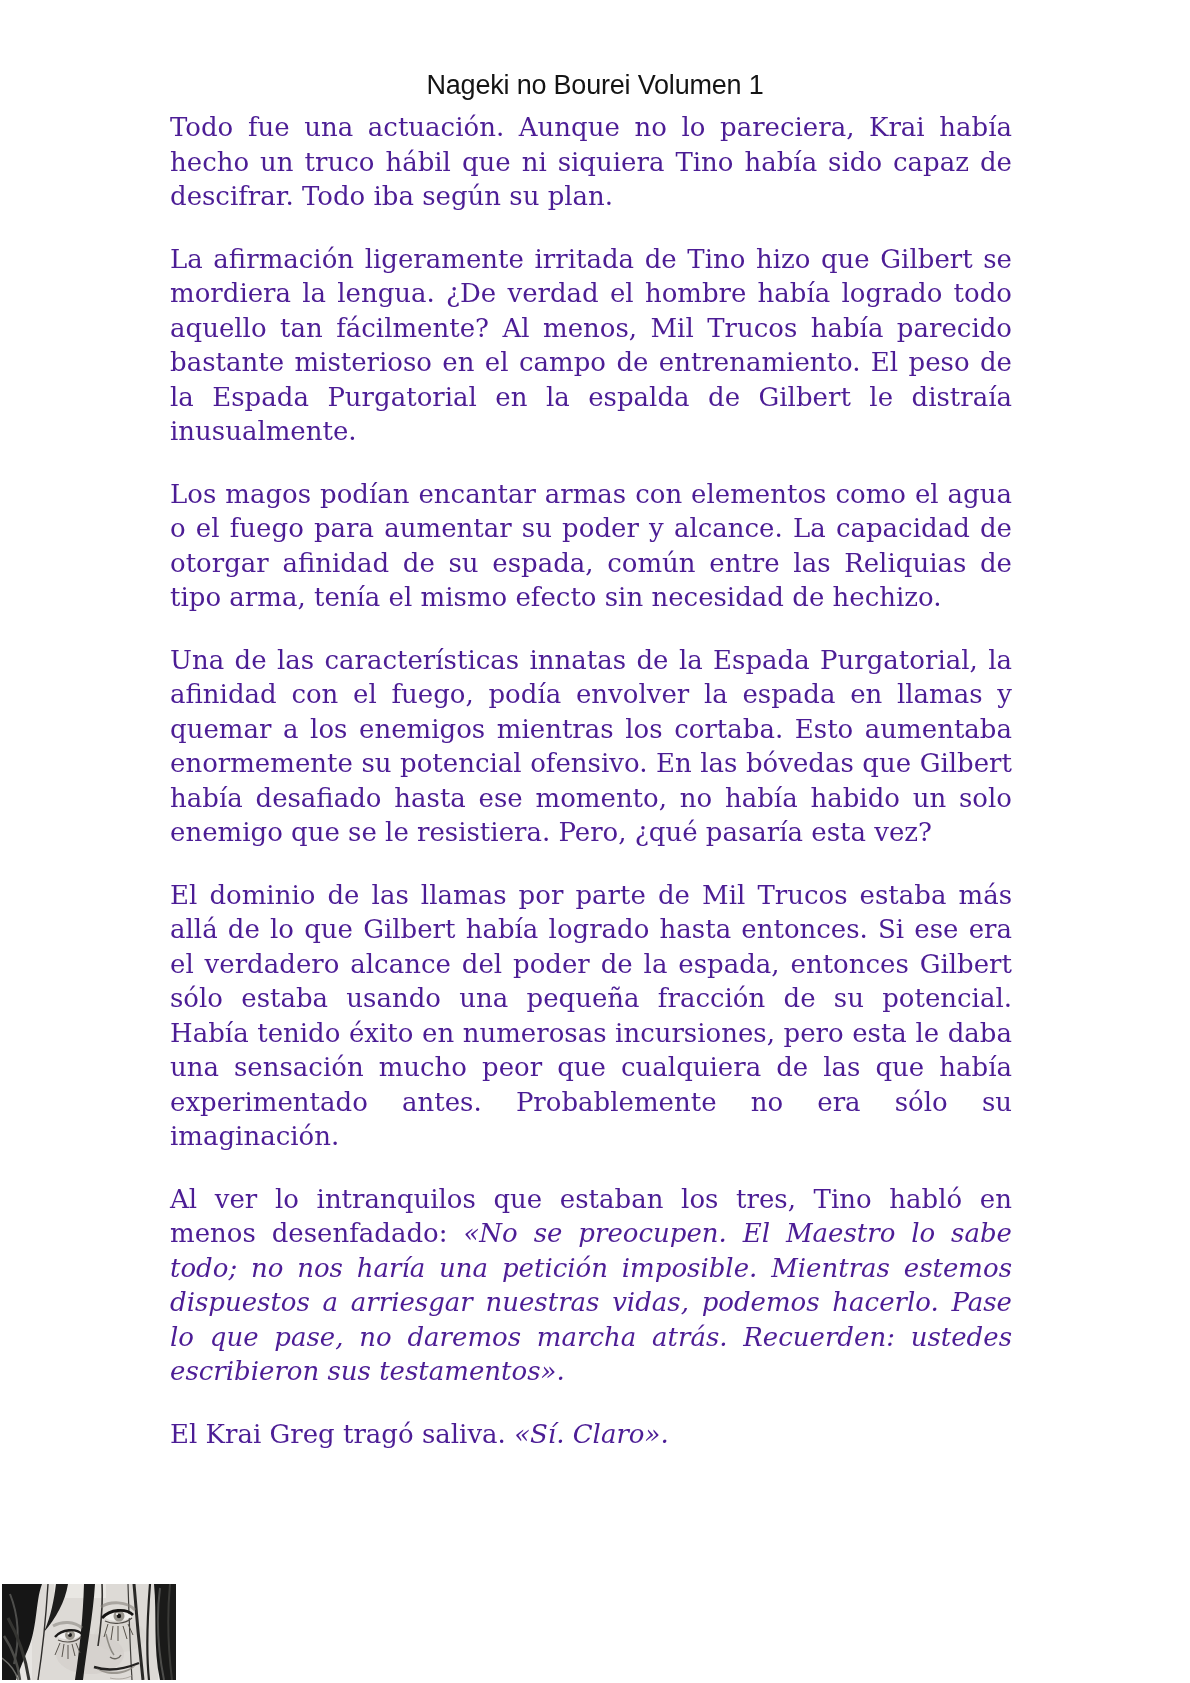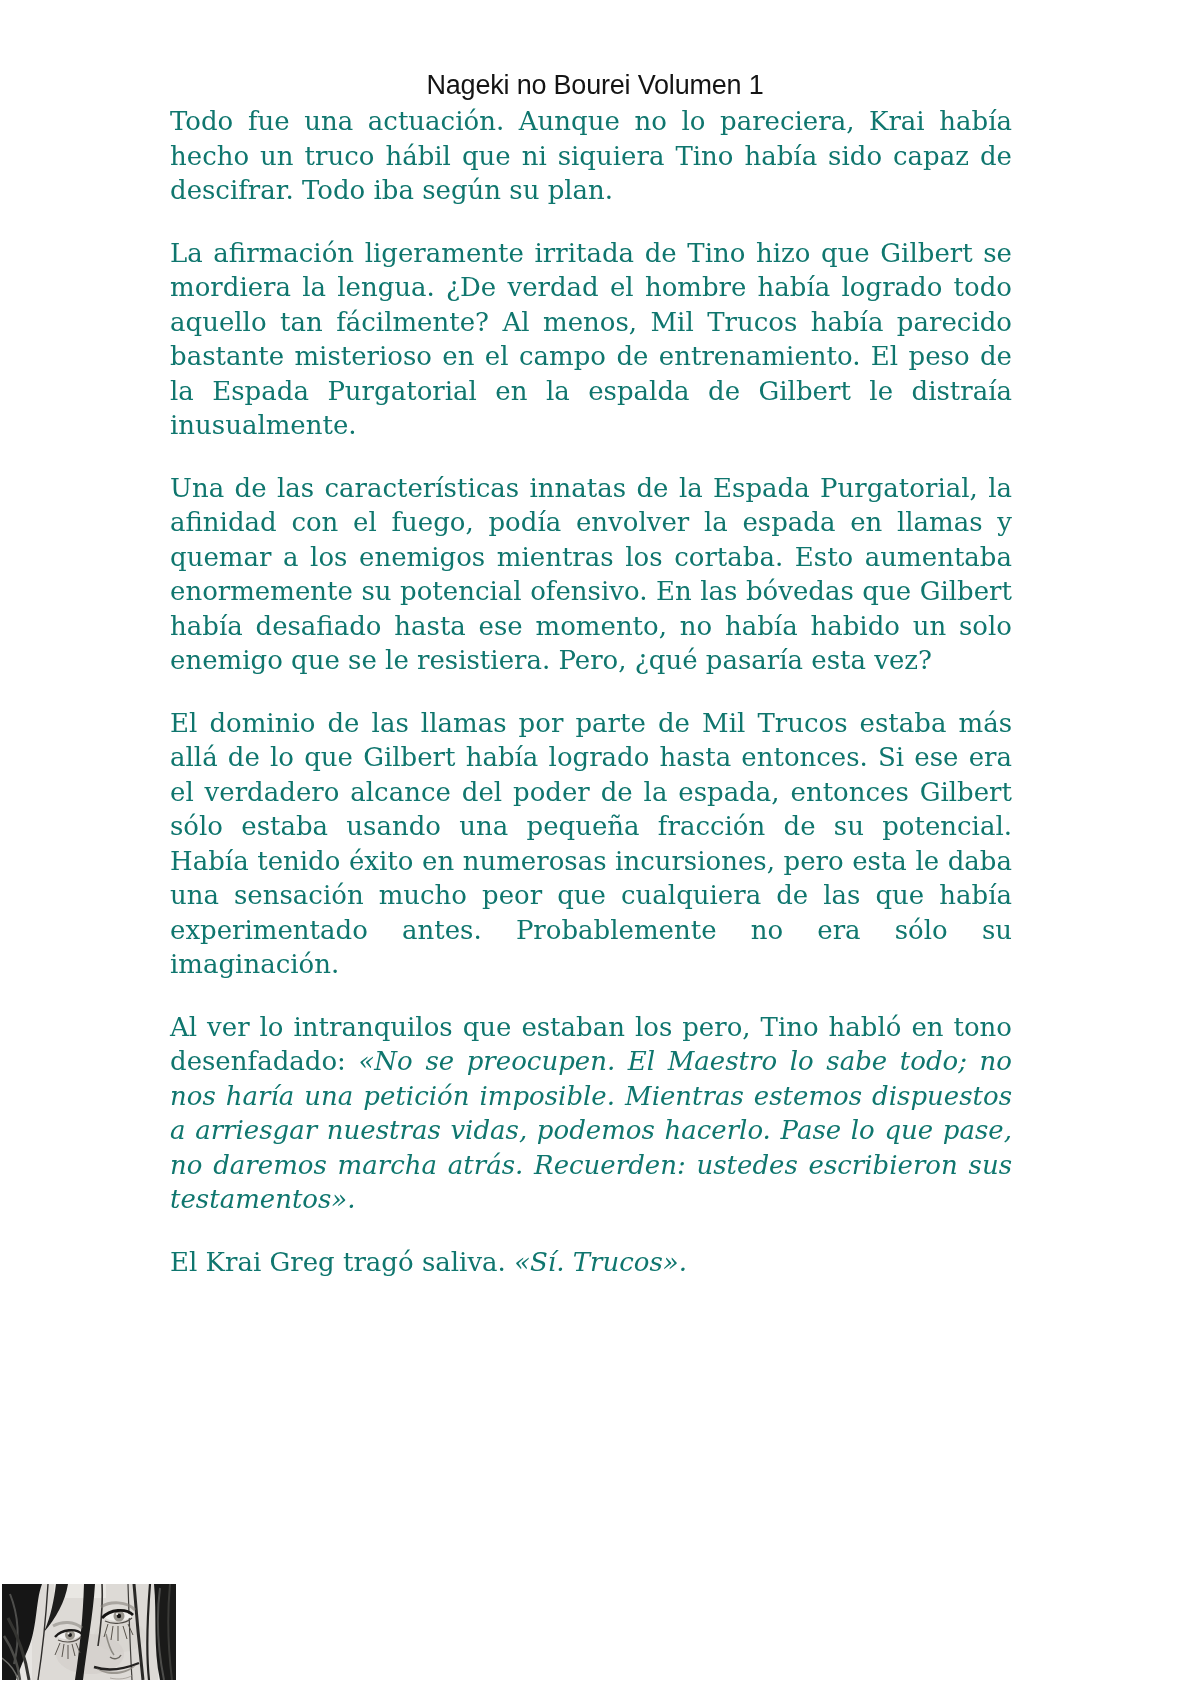--- a/index.html
+++ b/index.html
@@ -15,27 +15,27 @@
     padding-top: 68px;
     text-align: center;
     font-family: "Liberation Sans", "DejaVu Sans", sans-serif;
     font-size: 27px;
     line-height: 34px;
     color: #141414;
     letter-spacing: -0.2px;
   }
   .content {
     width: 842px;
-    margin: 2px auto 0 auto;
+    margin: 8px auto 0 auto;
     margin-left: 170px;
     text-align: justify;
     font-family: "DejaVu Serif", "Liberation Serif", serif;
     font-size: 26px;
     line-height: 34.5px;
-    color: #0f766e;
+    color: #4c1d95;
   }
   .content p { margin: 0 0 28px 0; }
   .content em { }
   .footer-image {
     position: absolute;
     left: 2px;
     bottom: 3px;
     width: 174px;
     height: 96px;
     display: block;
@@ -46,24 +46,25 @@
 
 <div class="page">
 
   <div class="header">
     <div>Nageki no Bourei Volumen 1</div>
   </div>
 
   <div class="content">
     <p><span>Todo fue una actuación. Aunque no lo pareciera, Krai había hecho un truco hábil que ni siquiera Tino había sido capaz de descifrar. Todo iba según su plan.</span></p>
     <p><span>La afirmación ligeramente irritada de Tino hizo que Gilbert se mordiera la lengua. ¿De verdad el hombre había logrado todo aquello tan fácilmente? Al menos, Mil Trucos había parecido bastante misterioso en el campo de entrenamiento. El peso de la Espada Purgatorial en la espalda de Gilbert le distraía inusualmente.</span></p>
+    <p><span>Los magos podían encantar armas con elementos como el agua o el fuego para aumentar su poder y alcance. La capacidad de otorgar afinidad de su espada, común entre las Reliquias de tipo arma, tenía el mismo efecto sin necesidad de hechizo.</span></p>
     <p><span>Una de las características innatas de la Espada Purgatorial, la afinidad con el fuego, podía envolver la espada en llamas y quemar a los enemigos mientras los cortaba. Esto aumentaba enormemente su potencial ofensivo. En las bóvedas que Gilbert había desafiado hasta ese momento, no había habido un solo enemigo que se le resistiera. Pero, ¿qué pasaría esta vez?</span></p>
     <p><span>El dominio de las llamas por parte de Mil Trucos estaba más allá de lo que Gilbert había logrado hasta entonces. Si ese era el verdadero alcance del poder de la espada, entonces Gilbert sólo estaba usando una pequeña fracción de su potencial. Había tenido éxito en numerosas incursiones, pero esta le daba una sensación mucho peor que cualquiera de las que había experimentado antes. Probablemente no era sólo su imaginación.</span></p>
-    <p><span>Al ver lo intranquilos que estaban los pero, Tino habló en tono desenfadado: </span><em>«No se preocupen. El Maestro lo sabe todo; no nos haría una petición imposible. Mientras estemos dispuestos a arriesgar nuestras vidas, podemos hacerlo. Pase lo que pase, no daremos marcha atrás. Recuerden: ustedes escribieron sus testamentos».</em></p>
-    <p><span>El Krai Greg tragó saliva. </span><em>«Sí. Trucos».</em></p>
+    <p><span>Al ver lo intranquilos que estaban los tres, Tino habló en menos desenfadado: </span><em>«No se preocupen. El Maestro lo sabe todo; no nos haría una petición imposible. Mientras estemos dispuestos a arriesgar nuestras vidas, podemos hacerlo. Pase lo que pase, no daremos marcha atrás. Recuerden: ustedes escribieron sus testamentos».</em></p>
+    <p><span>El Krai Greg tragó saliva. </span><em>«Sí. Claro».</em></p>
   </div>
 
   <svg class="footer-image" viewBox="0 0 174 96" xmlns="http://www.w3.org/2000/svg" role="img">
 
     <rect x="0" y="0" width="174" height="96" fill="#e7e5e2"></rect>
     <rect x="30" y="0" width="126" height="96" fill="#ddDAD6"></rect>
 
     <ellipse cx="88" cy="70" rx="34" ry="20" fill="#c8c4bf" opacity="0.35"></ellipse>
     <ellipse cx="118" cy="52" rx="26" ry="16" fill="#cfccc6" opacity="0.3"></ellipse>
     <rect x="52" y="0" width="52" height="14" fill="#e9e7e3"></rect>

